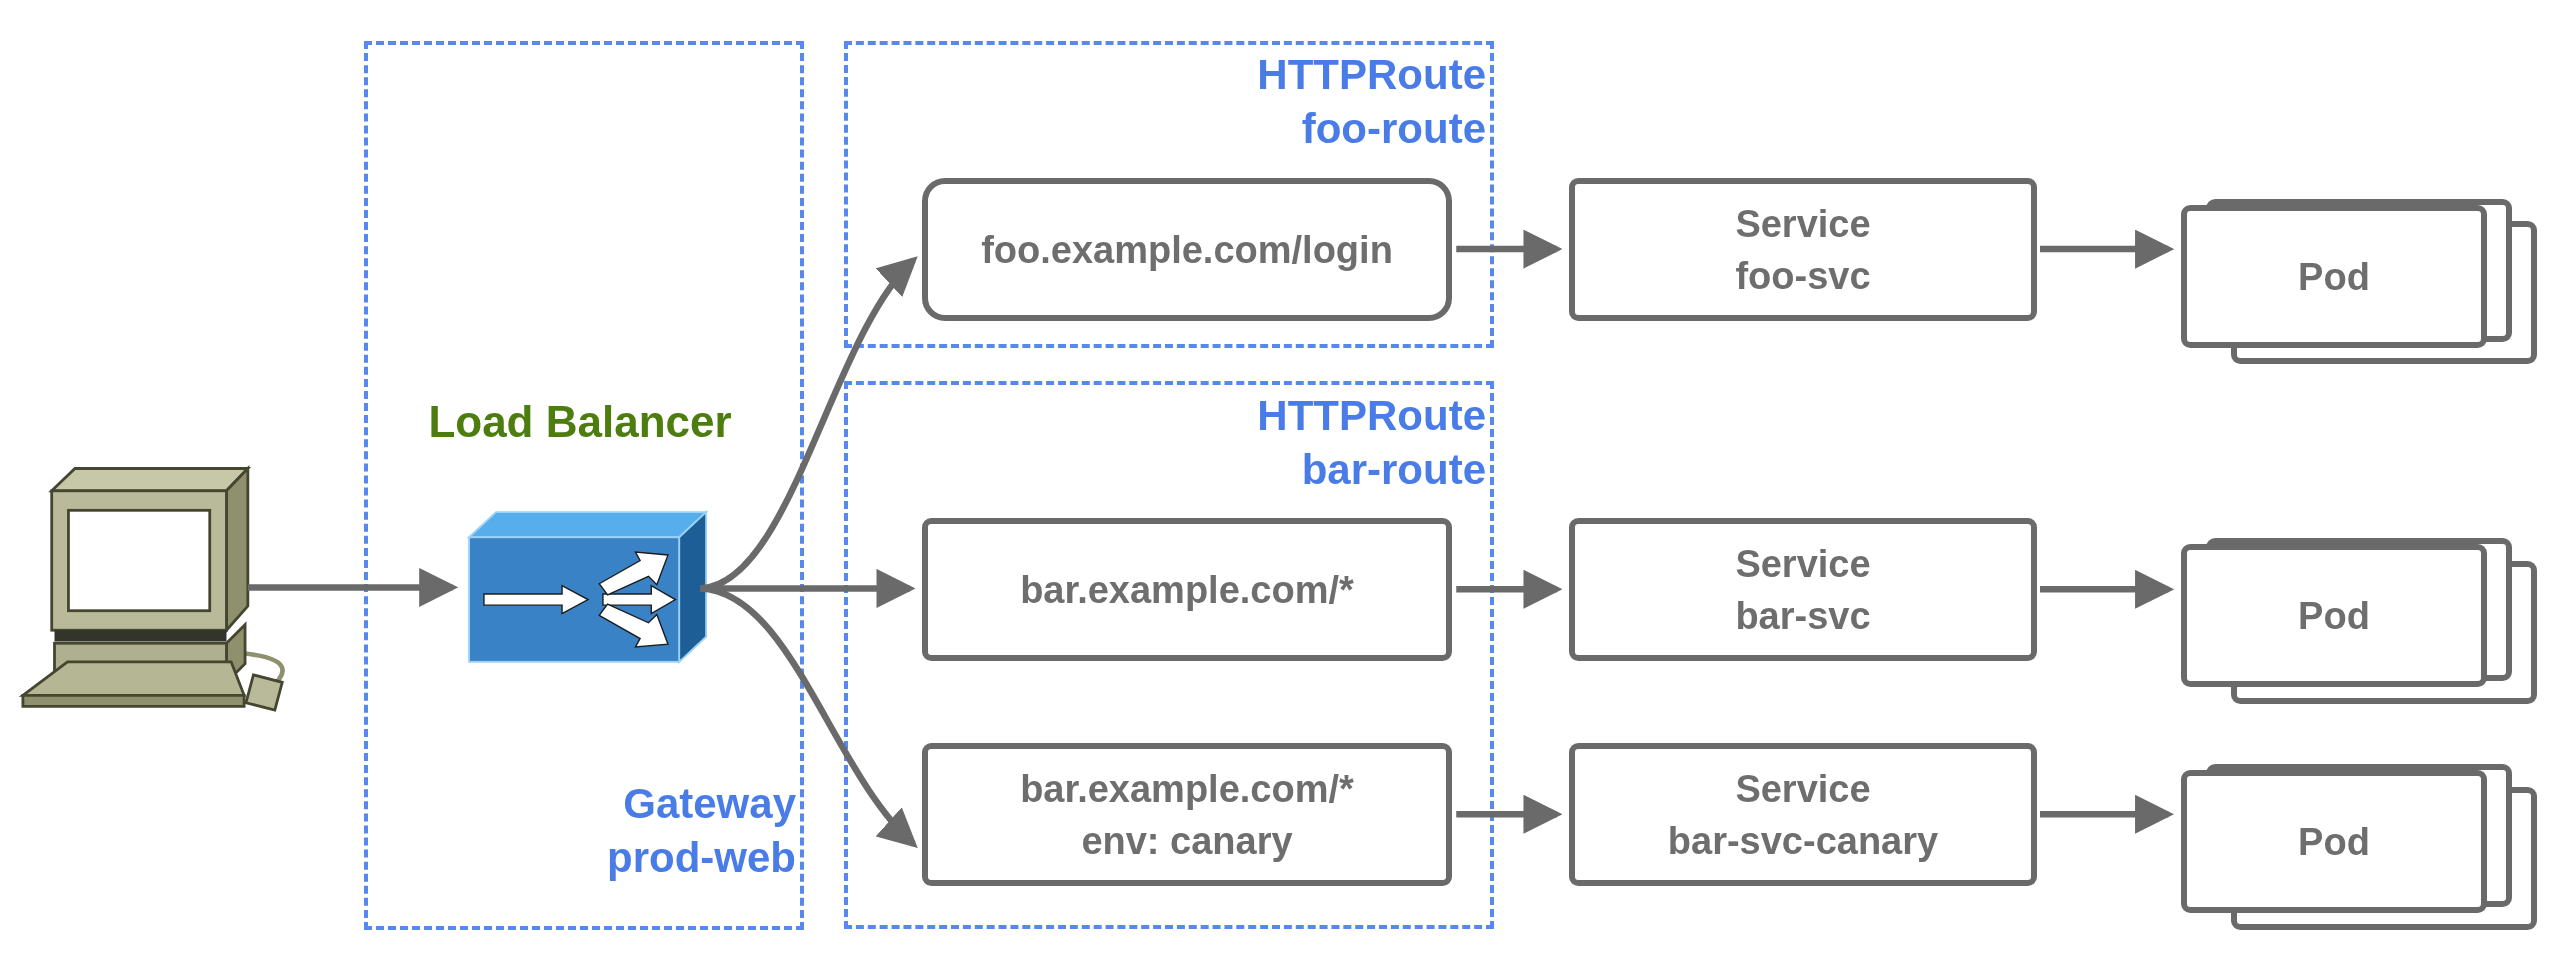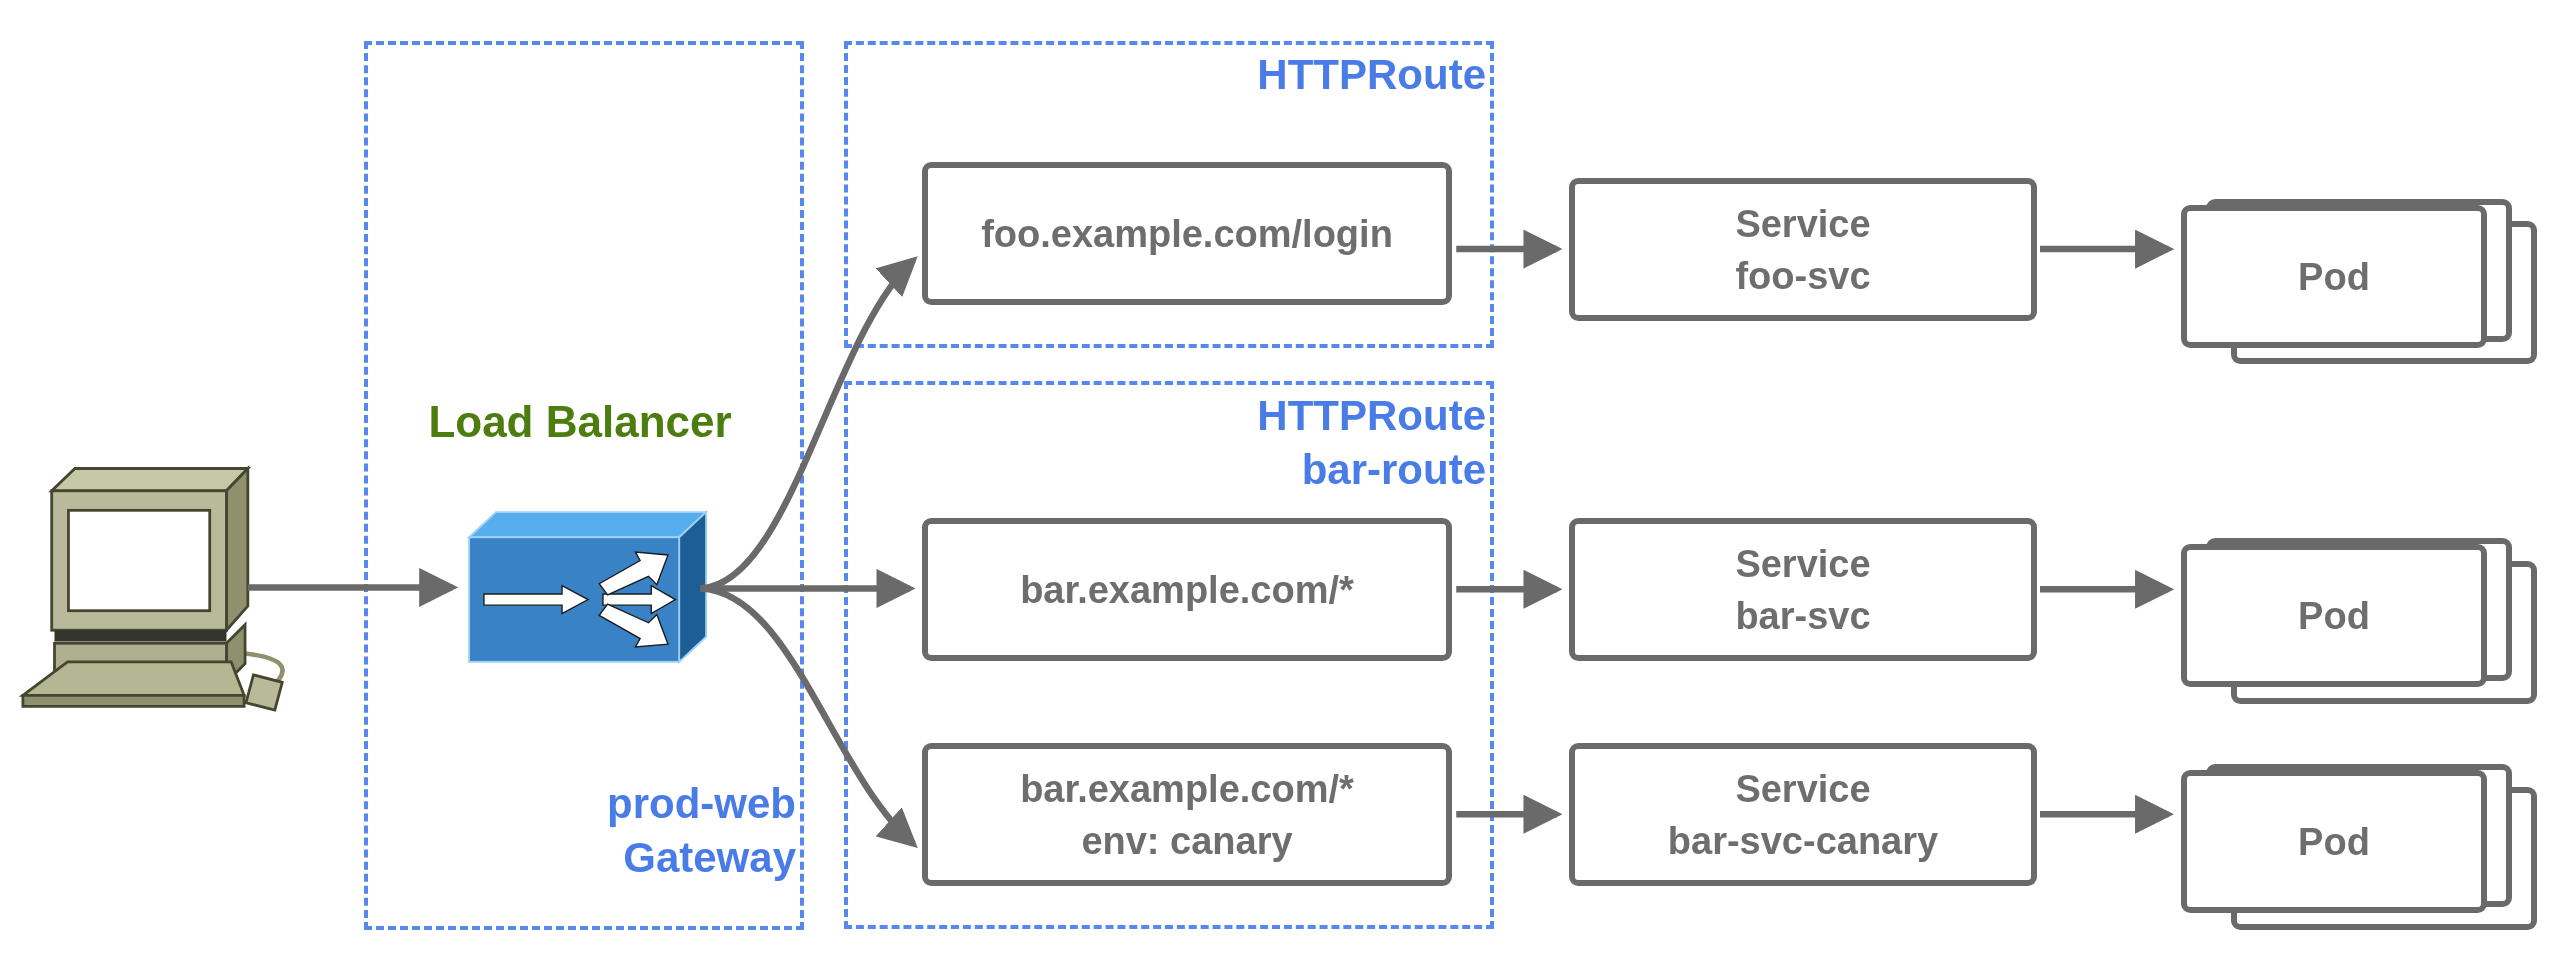--- a/index.html
+++ b/index.html
@@ -81,34 +81,35 @@
       <path d="M1566,634 H1674" marker-end="url(#ah)"></path>
       <path d="M2194,634 H2332" marker-end="url(#ah)"></path>
       <path d="M1566,876 H1674" marker-end="url(#ah)"></path>
       <path d="M2194,876 H2332" marker-end="url(#ah)"></path>
     </g>
   </svg>
 
   <div class="gray-title" style="left:364px; top:398px; width:432px;">Load Balancer</div>
 
   <div class="blue-title" style="left:364px; top:777px; width:432px;">
+    <div>Gateway</div>
     <div>prod-web</div>
-    <div>Gateway</div>
   </div>
 
   <div class="blue-title" style="left:844px; top:48px; width:642px;">
     <div>HTTPRoute</div>
+    <div>foo-route</div>
   </div>
 
   <div class="blue-title" style="left:844px; top:389px; width:642px;">
     <div>HTTPRoute</div>
     <div>bar-route</div>
   </div>
 
-  <div class="node" style="left:922px; top:162px; width:518px; height:131px;">
+  <div class="node" style="left:922px; top:178px; width:518px; height:131px;border-radius:23px;">
     <div>foo.example.com/login</div>
   </div>
 
   <div class="node" style="left:922px; top:518px; width:518px; height:131px;">
     <div>bar.example.com/*</div>
   </div>
 
   <div class="node" style="left:922px; top:743px; width:518px; height:131px;">
     <div>bar.example.com/*</div>
     <div>env: canary</div>

